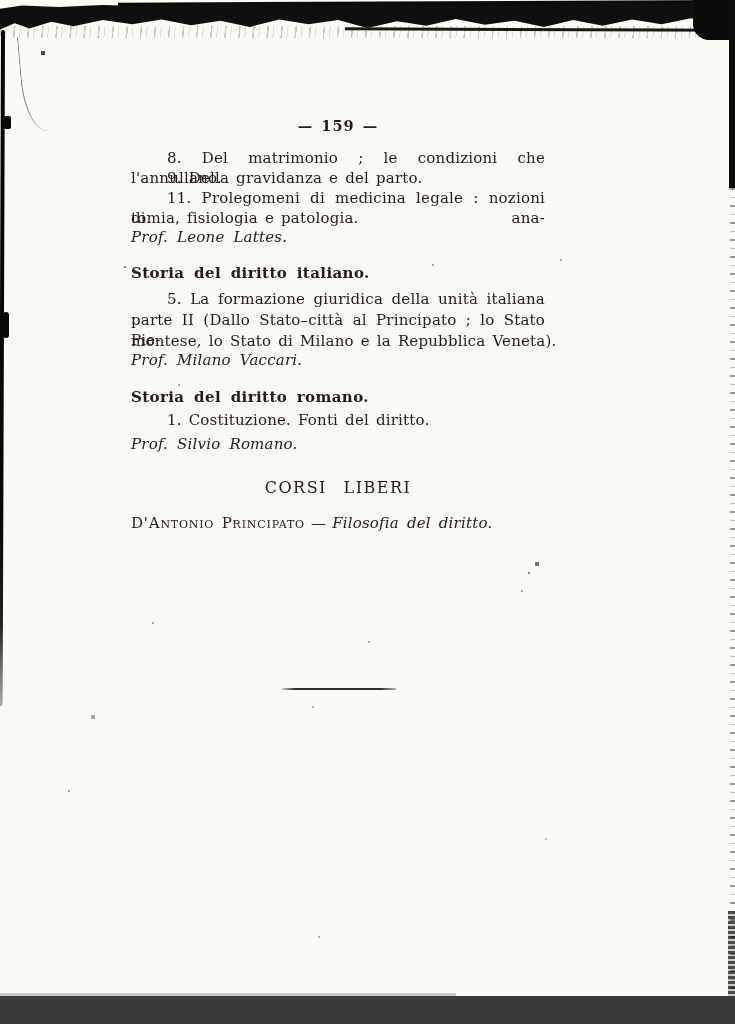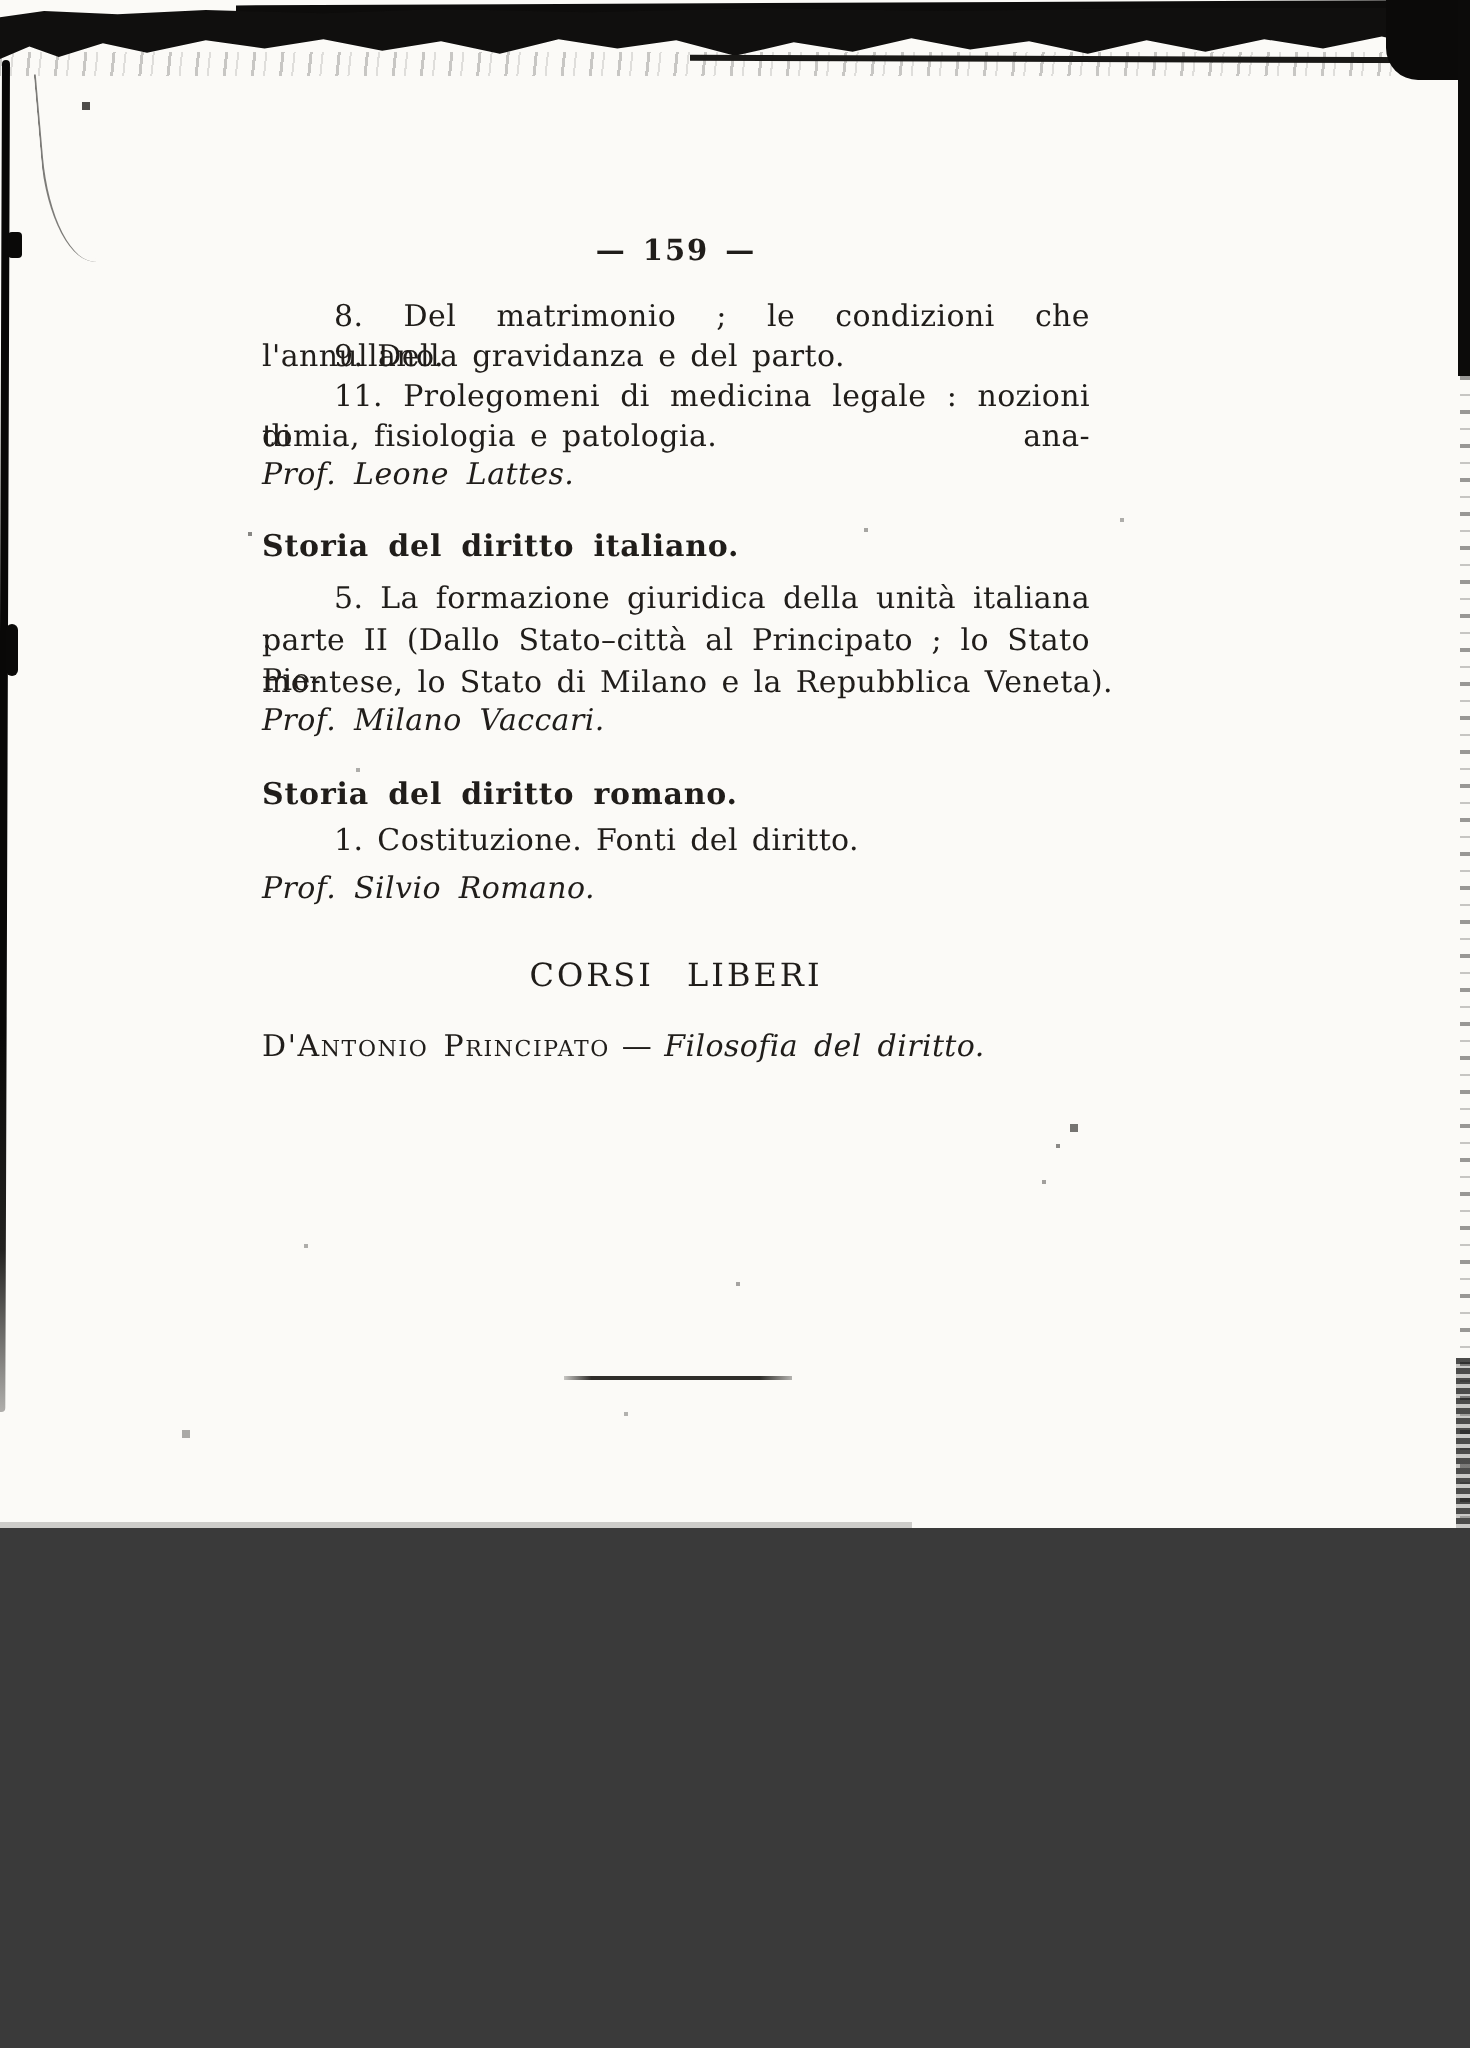--- a/index.html
+++ b/index.html
@@ -4,21 +4,21 @@
 <style>
   html, body { margin: 0; padding: 0; }
   body {
     width: 735px; height: 1024px;
     background: #3a3a3a;
     font-family: "DejaVu Serif", serif;
     overflow: hidden;
   }
   .page {
     position: relative;
-    width: 735px; height: 764px;
+    width: 735px; height: 996px;
     background: #fbfaf7;
     overflow: hidden;
     color: #201d1a;
   }
 
   
   .band-thin-top {
     position: absolute; top: 0; left: 118px; right: 0; height: 7px;
     background: #0d0c0b; transform: rotate(-0.25deg); transform-origin: right top;
   }

